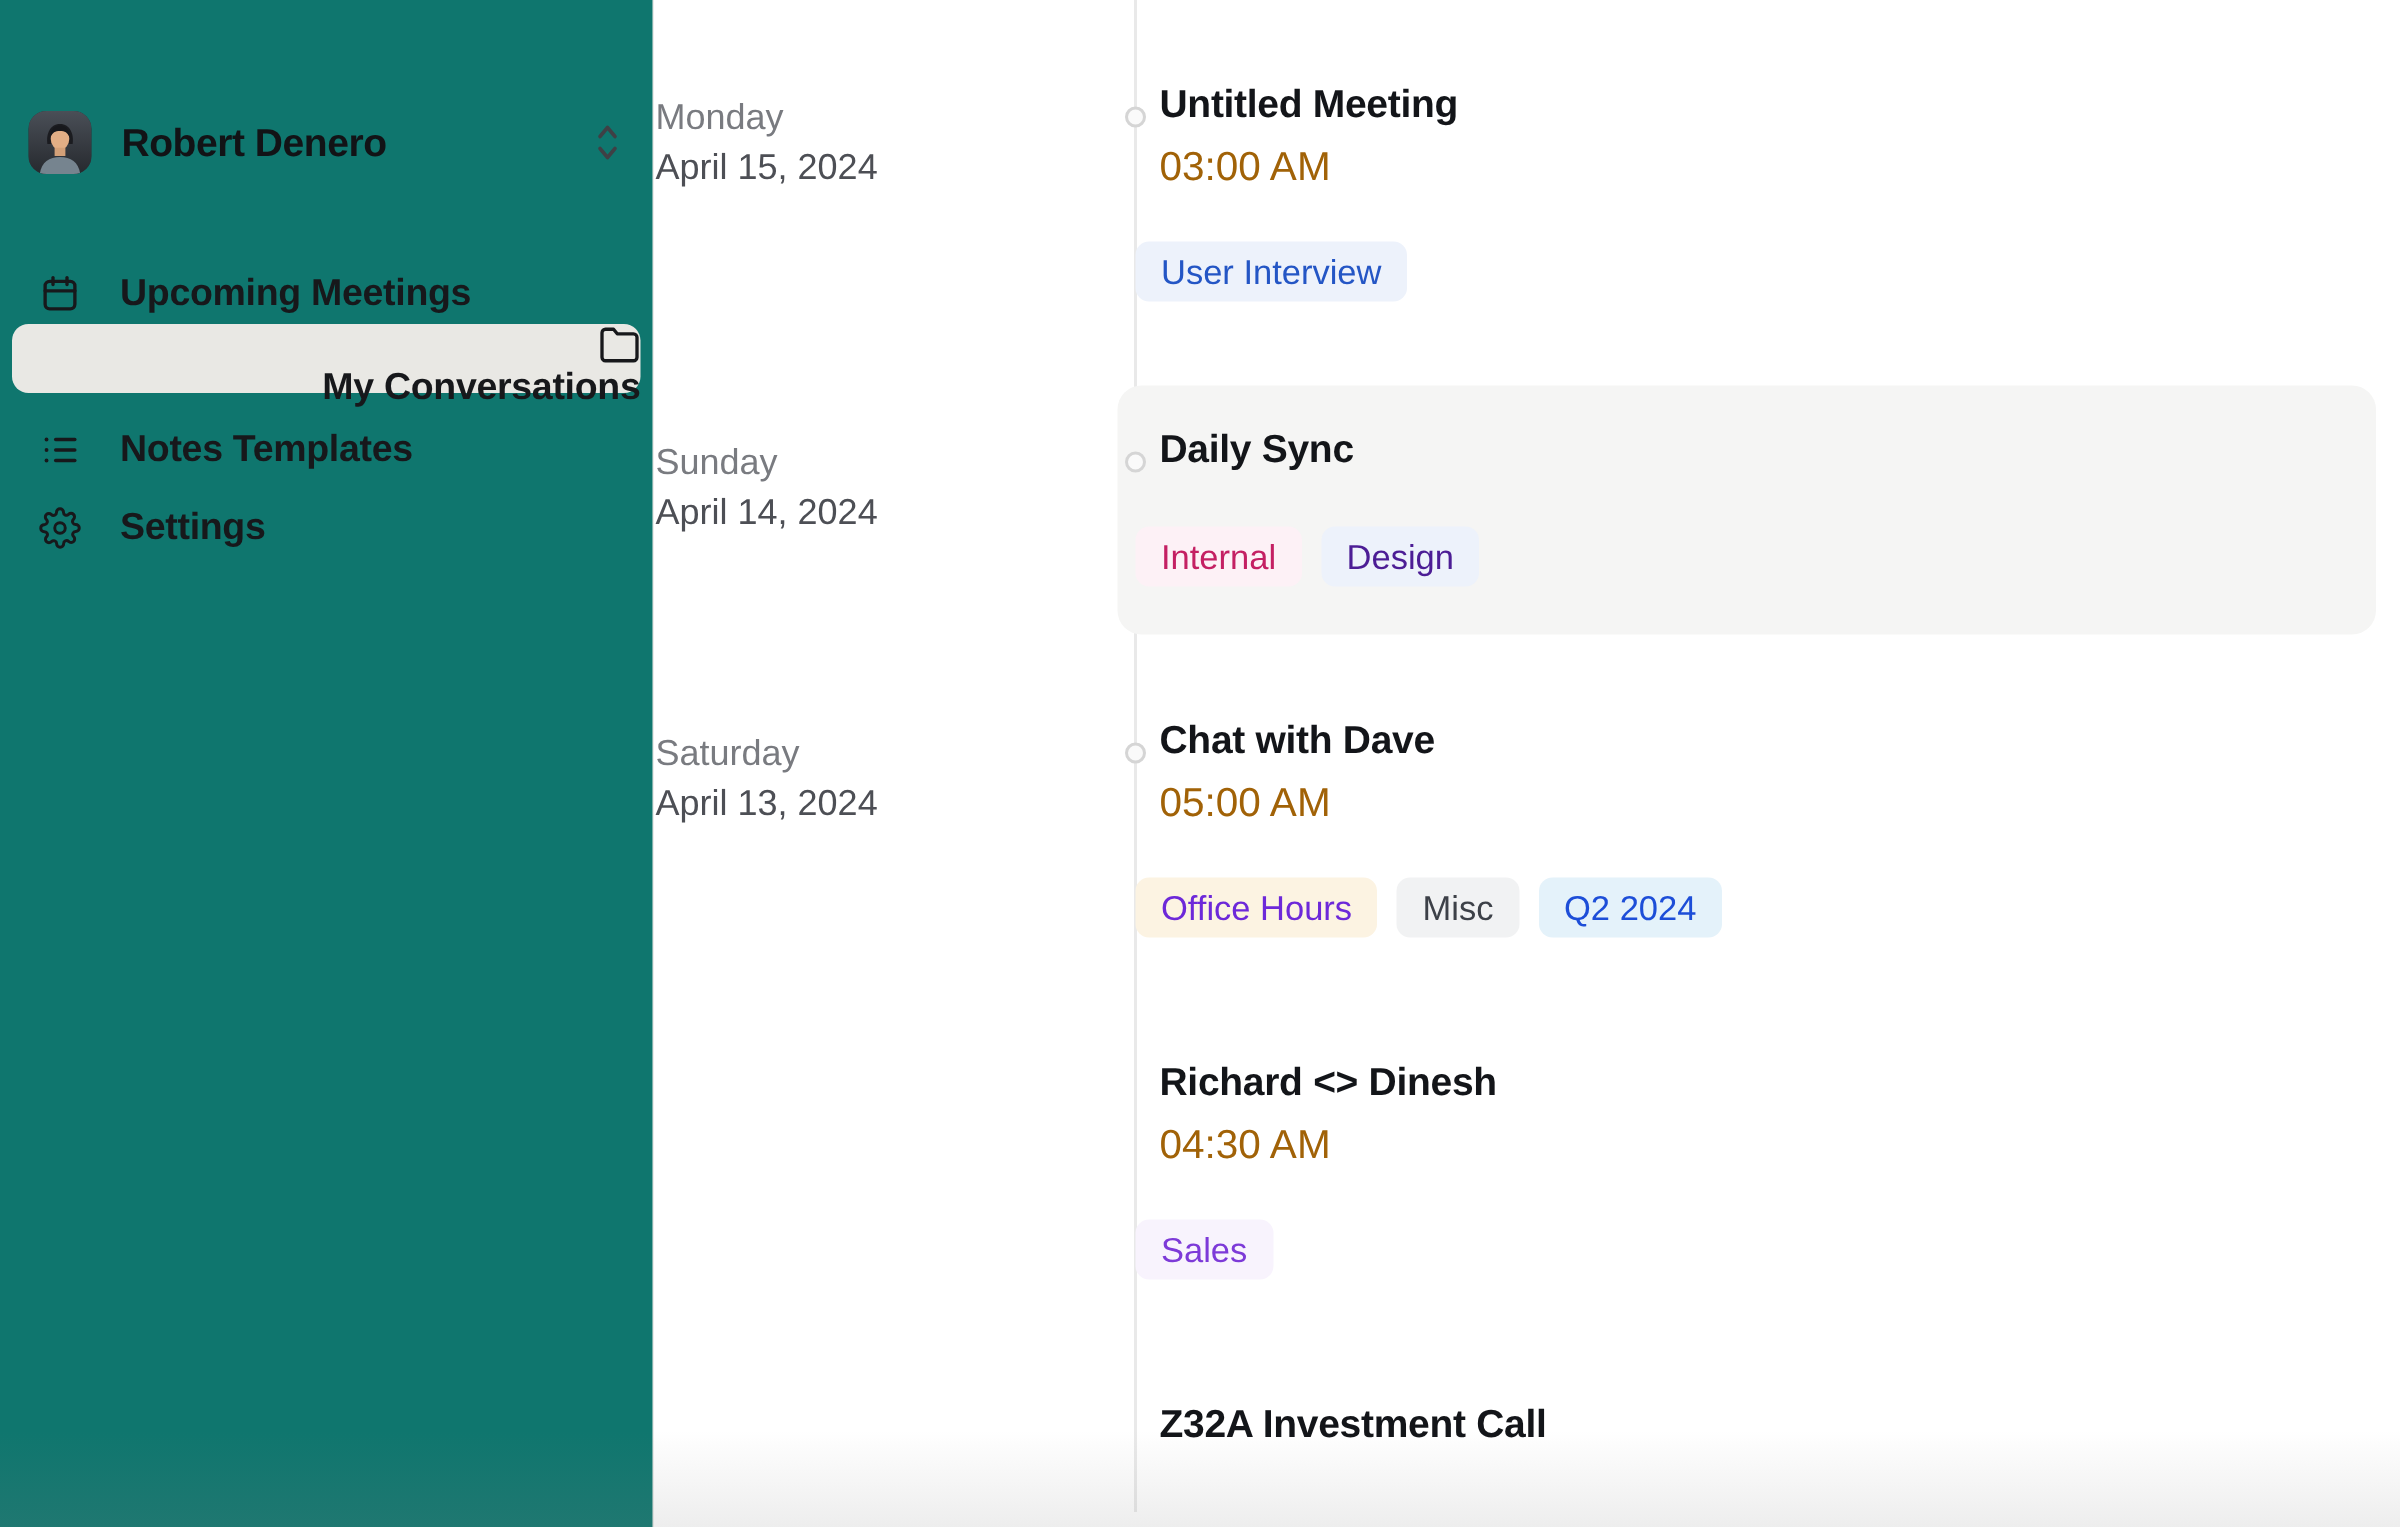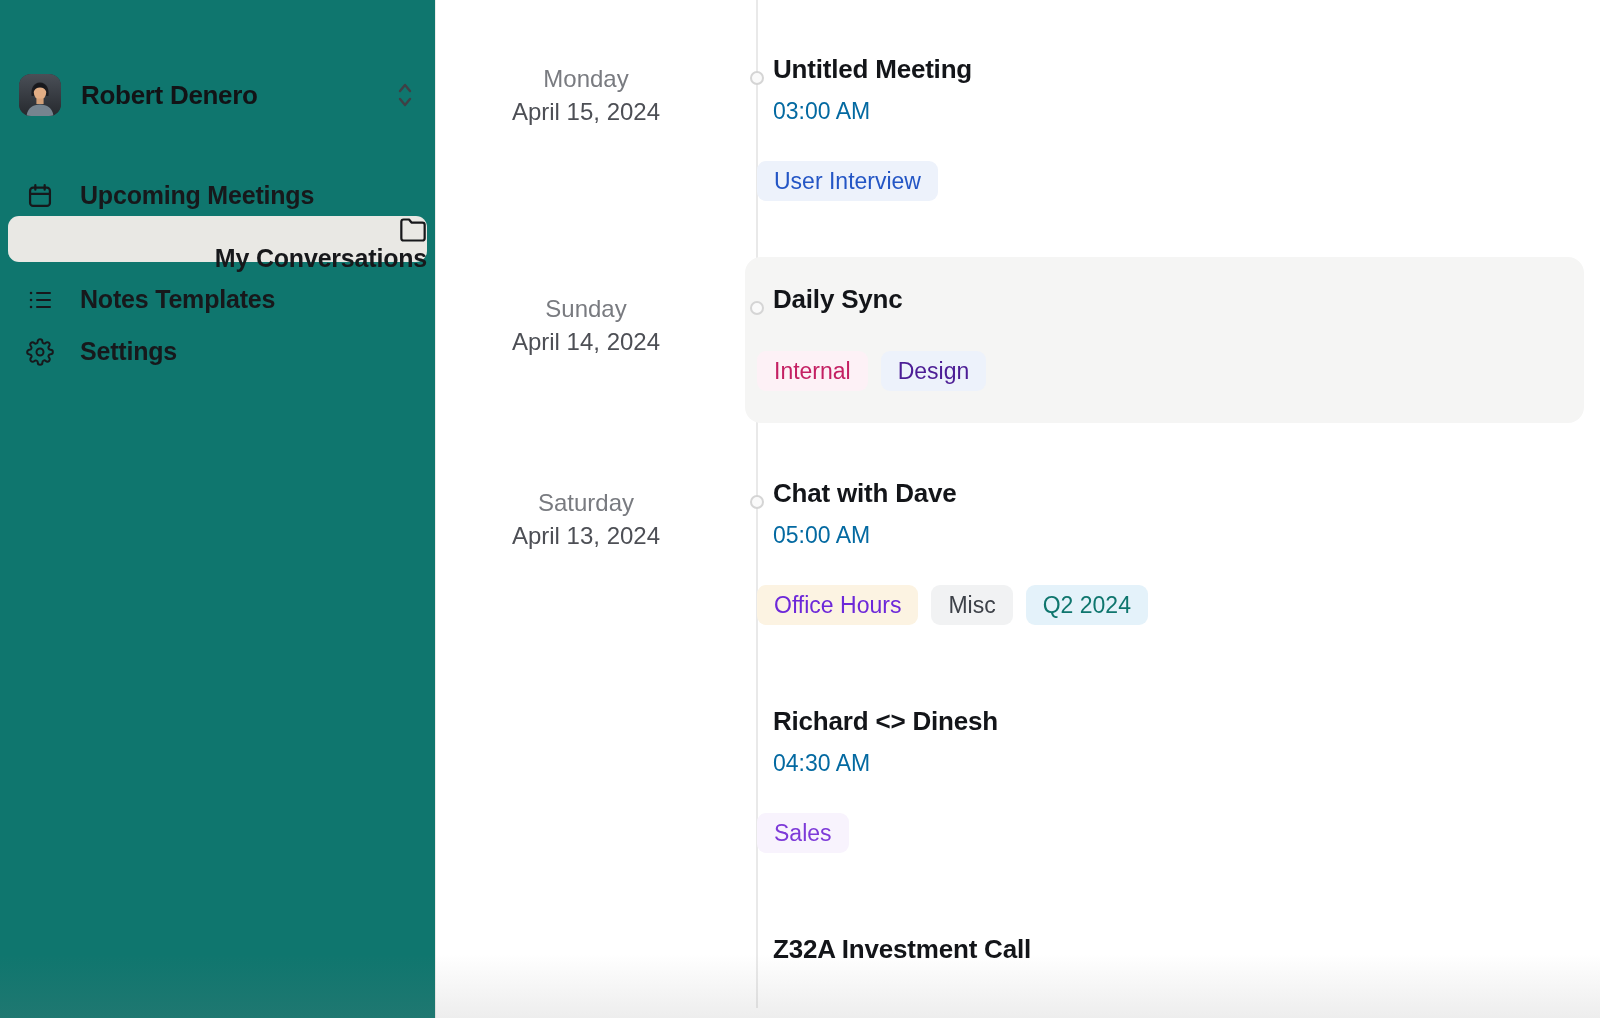--- a/index.html
+++ b/index.html
@@ -47,21 +47,21 @@
   
   .main { position:absolute; left:437px; top:0; right:0; bottom:0; background:#fff; }
   .tl-line {
     position:absolute; left:319px; top:0; width:2px; height:1008px;
     background:#e9e9e9;
   }
   .timeline { position:absolute; inset:0; padding-top:55px; }
 
   .group { display:flex; margin-bottom:56px; }
   .date-col {
-    flex:0 0 320px; width:320px; text-align:center;
+    flex:0 0 320px; width:320px; text-align:left;
     padding:7px 22px 0 0; position:relative;
   }
   .group.carded .date-col { padding-top:35px; }
   .day  { font-size:24px; line-height:33px; color:#797b80; white-space:nowrap; }
   .date { font-size:24px; line-height:33px; color:#4d4f55; white-space:nowrap; }
   .dot {
     position:absolute; right:-7px; top:16px; width:14px; height:14px;
     border-radius:50%; background:#fafafa; border:2px solid #d5d5d5;
   }
   .group.carded .dot { top:44px; }
@@ -71,22 +71,22 @@
   .meeting:last-child { margin-bottom:0; }
   .meeting.card {
     background:#f5f5f4; border-radius:16px;
     padding:28px 16px 32px 12px; margin-left:-12px; margin-right:16px;
   }
   .m-title {
     padding-left:16px; font-size:26px; font-weight:700; line-height:28px;
     color:#131519; letter-spacing:-0.2px;
   }
   .m-time {
-    padding-left:16px; margin-top:16px; font-size:23px; line-height:24px;
-    color:#0369a1;
+    padding-left:16px; margin-top:16px; font-size:27px; line-height:24px;
+    color:#a16207;
   }
   .m-tags { margin-top:38px; display:flex; gap:13px; }
   .tag {
     display:inline-block; font-size:23px; line-height:24px;
     padding:8px 17px; border-radius:9px; white-space:nowrap;
   }
 
   .bottom-fade {
     position:absolute; left:0; right:0; bottom:0; height:64px;
     background:linear-gradient(180deg, rgba(130,130,130,0) 0%, rgba(130,130,130,0.14) 100%);
@@ -208,21 +208,21 @@
       <div class="date">April 13, 2024</div>
       <span class="dot"></span>
     </div>
     <div class="meetings">
           <article class="meeting">
     <div class="m-title">Chat with Dave</div>
     <div class="m-time">05:00 AM</div>
     <div class="m-tags">
               <span class="tag" style="color: #6d28d9; background: rgb(252, 243, 226);">Office Hours</span>
               <span class="tag" style="color: rgb(61, 65, 72); background: rgb(241, 242, 243);">Misc</span>
-              <span class="tag" style="color: #0f766e; background: rgb(228, 242, 250);">Q2 2024</span>
+              <span class="tag" style="color: #1d4ed8; background: rgb(228, 242, 250);">Q2 2024</span>
             </div>
   </article>
           <article class="meeting">
     <div class="m-title">Richard &lt;&gt; Dinesh</div>
     <div class="m-time">04:30 AM</div>
     <div class="m-tags">
               <span class="tag" style="color: rgb(125, 58, 216); background: rgb(248, 243, 253);">Sales</span>
             </div>
   </article>
           <article class="meeting">

